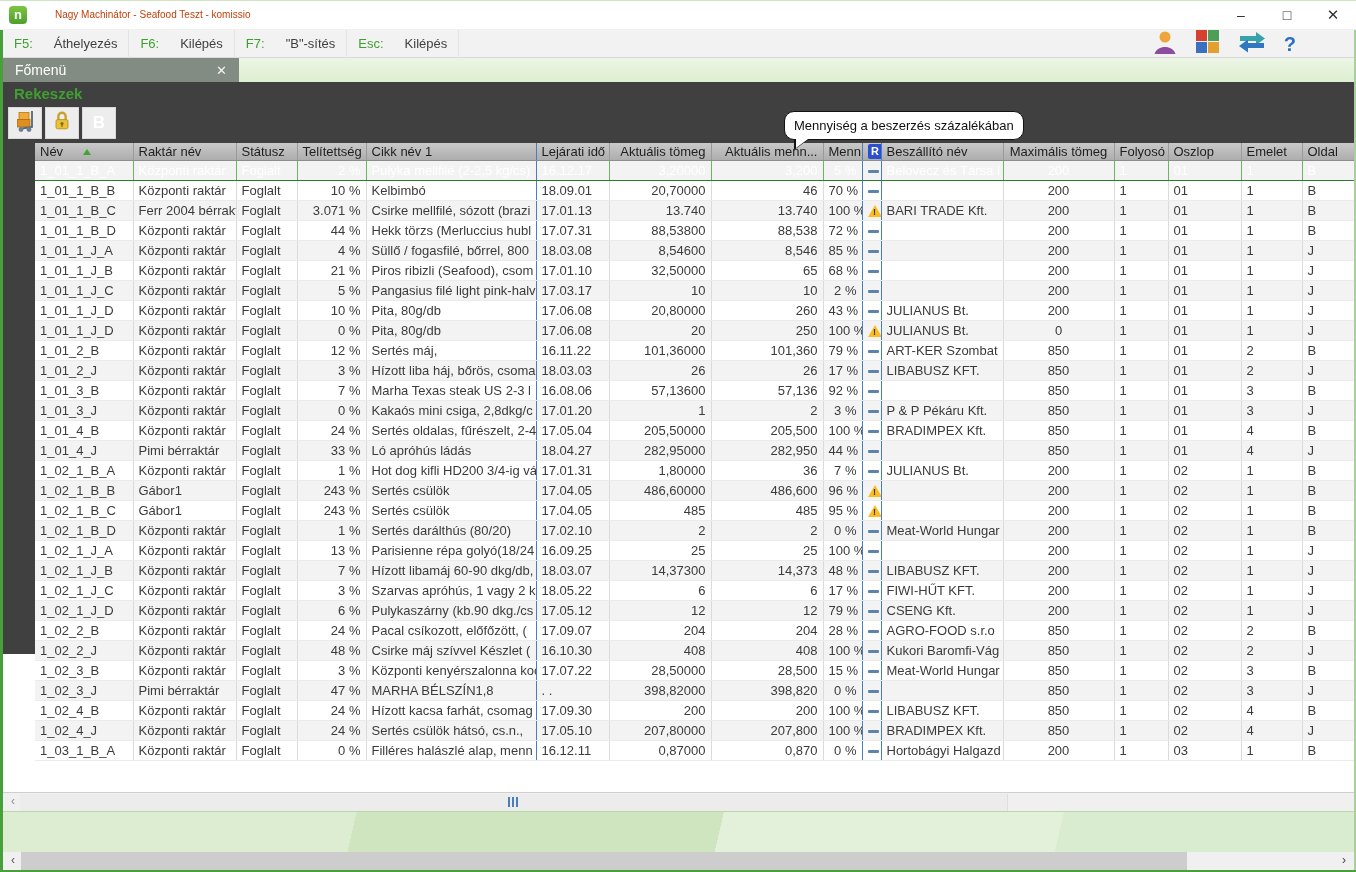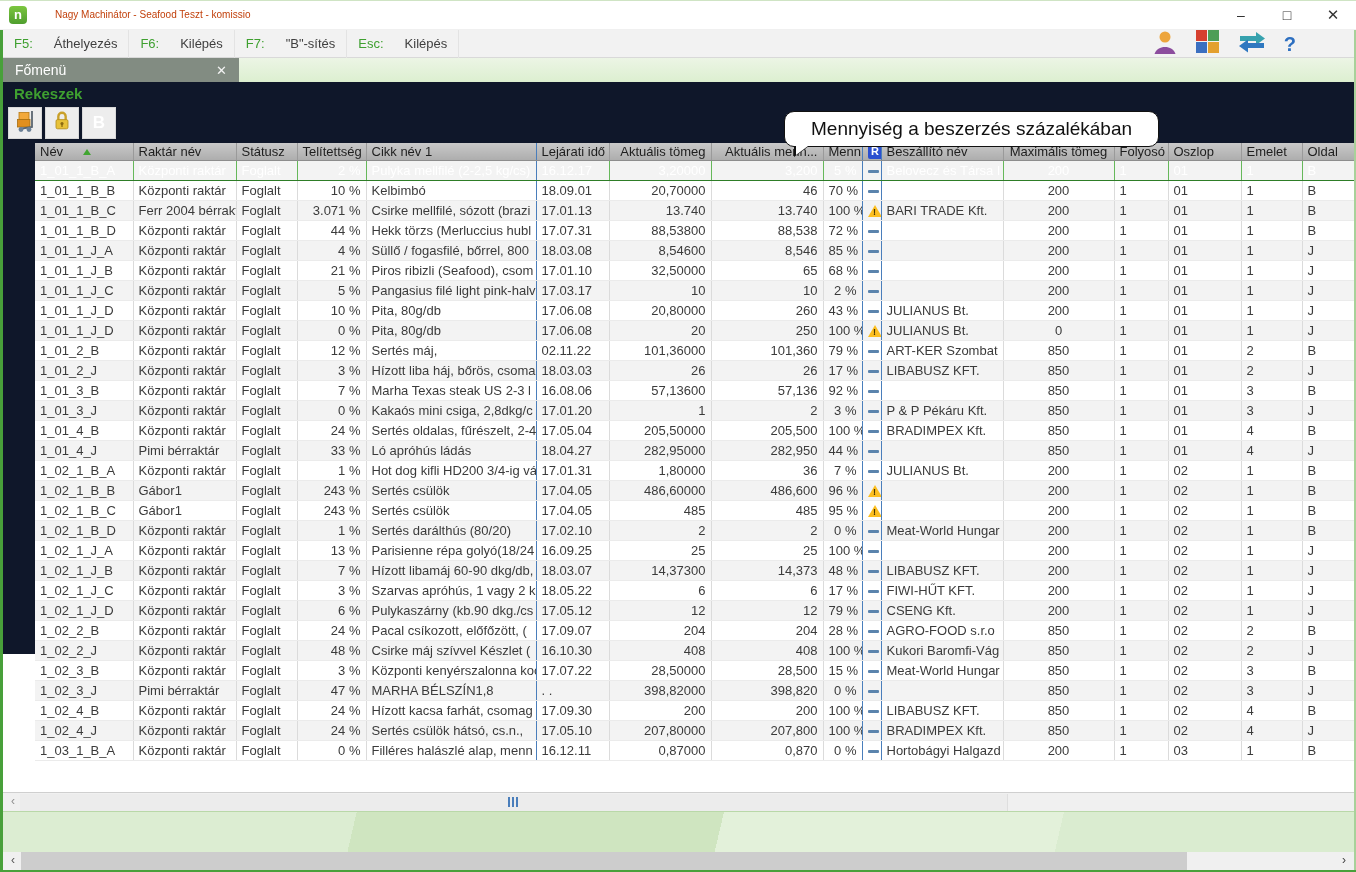--- a/index.html
+++ b/index.html
@@ -33,30 +33,30 @@
   .help-ic{font:bold 20px/24px "Liberation Sans",sans-serif;color:#2d6fc0;}
 
   
   .tabstrip{position:absolute;left:3px;top:58px;width:1351px;height:24px;
             background:linear-gradient(#ecf5e5,#dcefd0);}
   .tab{position:absolute;left:0;top:0;width:236px;height:24px;background:#828c82;color:#fff;
        display:flex;align-items:center;padding:0 12px;font-size:14px;}
   .tab-close{margin-left:auto;font-size:13px;color:#f4f4f4;}
 
   
-  .content{position:absolute;left:3px;top:82px;width:1351px;height:572px;background:#0f172a;}
+  .content{position:absolute;left:3px;top:82px;width:1351px;height:572px;background:#404040;}
   .page-title{position:absolute;left:11px;top:3px;font-size:15px;font-weight:bold;color:#3fa030;}
   .toolbar{position:absolute;left:5px;top:25px;display:flex;}
   .tbtn{width:34px;height:32px;background:#ededed;border:1px solid #d9d9d9;margin-right:3px;
         display:flex;align-items:center;justify-content:center;}
   .b-letter{color:#fff;font:bold 17px "Liberation Sans",sans-serif;}
 
   
   .tooltip{position:absolute;left:781px;top:29px;background:#fff;border:1px solid #111;
-           border-radius:10px;padding:6px 26px;font-size:19px;color:#111;white-space:nowrap;z-index:20;}
+           border-radius:10px;padding:6px 9px;font-size:13px;color:#111;white-space:nowrap;z-index:20;}
   .tooltip::before{content:"";position:absolute;left:9px;bottom:-11px;width:0;height:0;
                    border-right:15px solid transparent;border-top:11px solid #111;}
   .tooltip::after{content:"";position:absolute;left:11px;bottom:-8.5px;width:0;height:0;
                   border-right:12px solid transparent;border-top:9px solid #fff;}
 
   
   .grid-wrap{position:absolute;left:0;top:61px;width:1351px;height:649px;overflow:hidden;margin-left:32px;}
   table{table-layout:fixed;width:1356px;border-collapse:collapse;font-size:13px;color:#3b3b3b;}
   th{background:linear-gradient(#c9c9c9,#adadad);font-weight:normal;height:17px;padding:0 5px;
      border-right:1px solid #9a9a9a;border-bottom:1px solid #8d8d8d;text-align:left;
@@ -410,21 +410,21 @@
               <td class="a-l">1</td>
               <td class="a-l">J</td>
               <td class="a-l">D</td>
             </tr>
             <tr class="">
               <td class="a-l">1_01_2_B</td>
               <td class="a-l">Központi raktár</td>
               <td class="a-l">Foglalt</td>
               <td class="a-r">12 %</td>
               <td class="a-l sep">Sertés máj,</td>
-              <td class="a-l">02.11.22</td>
+              <td class="a-l">16.11.22</td>
               <td class="a-r">101,36000</td>
               <td class="a-r">101,360</td>
               <td class="a-r sep">79 %</td>
               <td class="a-c sep"><span class="dash-ic"></span></td>
               <td class="a-l">ART-KER Szombat</td>
               <td class="a-c">850</td>
               <td class="a-l">1</td>
               <td class="a-l">01</td>
               <td class="a-l">2</td>
               <td class="a-l">B</td>

